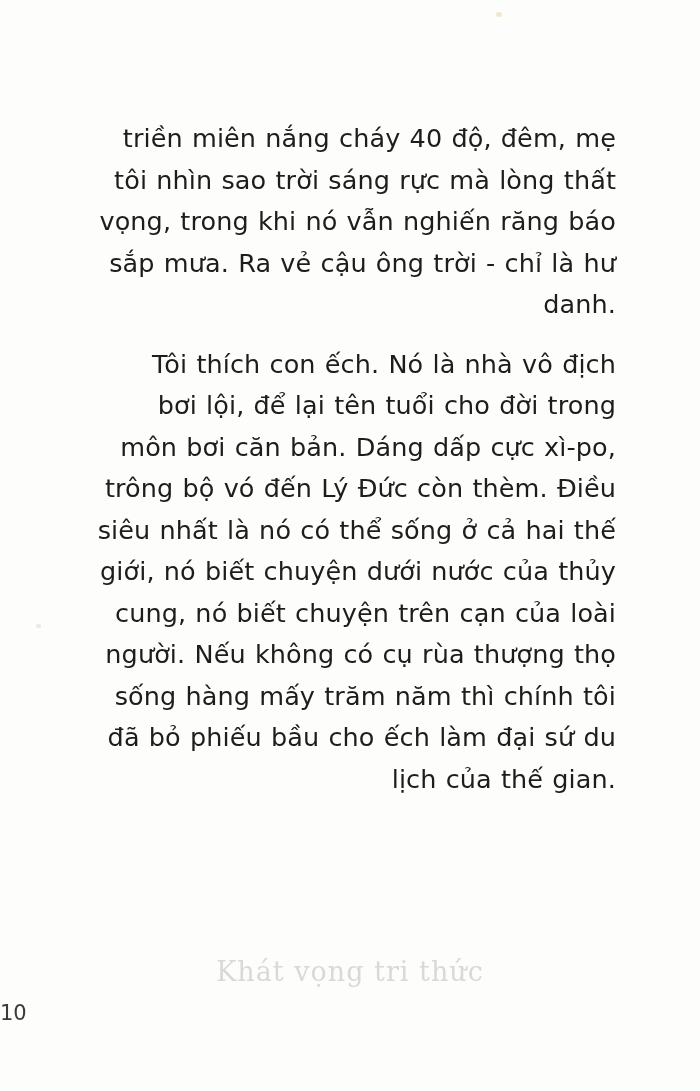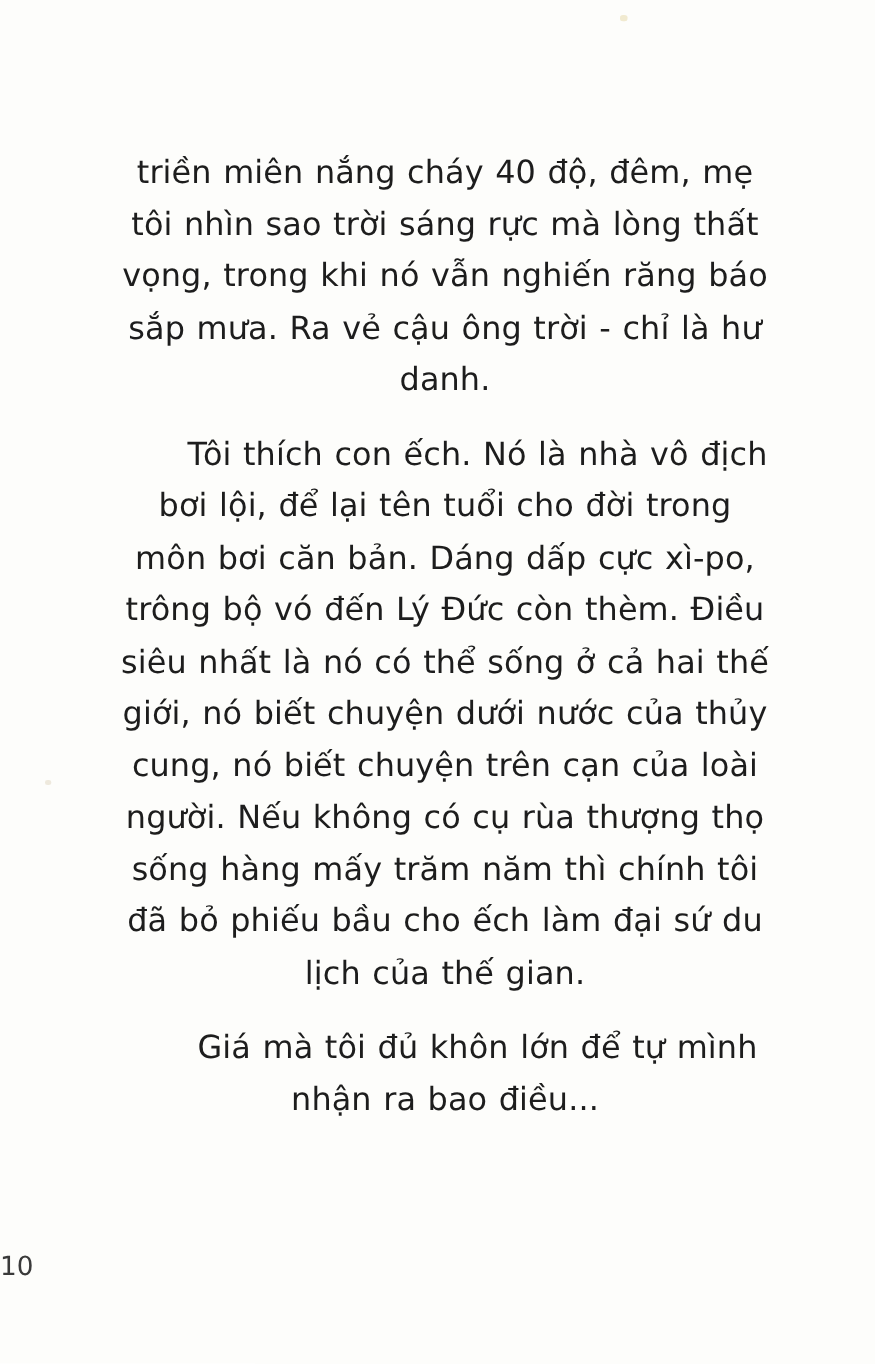--- a/index.html
+++ b/index.html
@@ -51,21 +51,21 @@
     top: 118px;
     left: 96px;
     width: 520px;
   }
 
   .para {
     font-size: 25.5px;
     line-height: 41.5px;
     color: #1d1d1d;
     margin: 0 0 14px 0;
-    text-align: center;
+    text-align: right;
     letter-spacing: 0.1px;
     word-spacing: 1px;
   }
   .para.indent {
     text-indent: 52px;
   }
   .para.first {
     text-indent: 0;
   }
   .gap-after {
@@ -114,21 +114,21 @@
 <body>
 
 <div class="page">
 
   <div class="speck"></div>
   <div class="speck-2"></div>
 
   <div class="text-body">
     <p class="para first gap-after">triền miên nắng cháy 40 độ, đêm, mẹ tôi nhìn sao trời sáng rực mà lòng thất vọng, trong khi nó vẫn nghiến răng báo sắp mưa. Ra vẻ cậu ông trời - chỉ là hư danh.</p>
     <p class="para indent gap-after">Tôi thích con ếch. Nó là nhà vô địch bơi lội, để lại tên tuổi cho đời trong môn bơi căn bản. Dáng dấp cực xì-po, trông bộ vó đến Lý Đức còn thèm. Điều siêu nhất là nó có thể sống ở cả hai thế giới, nó biết chuyện dưới nước của thủy cung, nó biết chuyện trên cạn của loài người. Nếu không có cụ rùa thượng thọ sống hàng mấy trăm năm thì chính tôi đã bỏ phiếu bầu cho ếch làm đại sứ du lịch của thế gian.</p>
-    <p class="para indent">Giá mà tôi đủ khôn lớn để tự mình nhận ra bao điều...</p>
   </div>
 
   <div class="watermark">
+    <div class="wm-sub">Khát vọng tri thức</div>
   </div>
 
   <div class="page-number">10</div>
 
 </div>
 
 </body></html>

